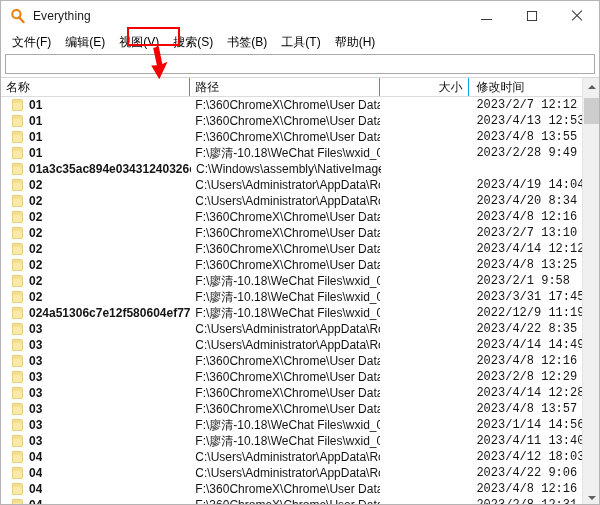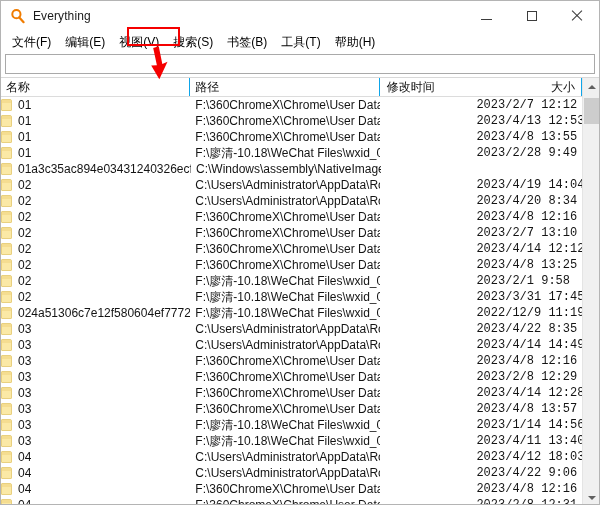--- a/index.html
+++ b/index.html
@@ -201,21 +201,22 @@
     box-sizing: border-box;
     overflow: hidden;
     white-space: nowrap;
     text-overflow: clip;
     line-height: 16px;
   }
   .cell.c-name {
     width: 190px;
     display: flex;
     align-items: center;
-    padding-left: 0;
+    padding-left: 11px;
+    font-weight: bold;
   }
   .cell.c-path { width: 190px; padding-left: 5px; }
   .cell.c-size { width: 90px; text-align: right; padding-right: 6px; }
   .cell.c-date { width: 113px; padding-left: 7px; font-family: Liberation Mono, monospace; }
 
   .folder-ico {
     width: 11px;
     height: 12px;
     flex: 0 0 auto;
     margin-right: 6px;
@@ -316,22 +317,22 @@
 
   <div class="searchbar-wrap">
     <input class="searchbox" type="text" placeholder="" style="">
   </div>
 
   <div class="results">
 
     <div class="header-row">
       <div class="hcell col-name">名称</div>
       <div class="hcell col-path">路径</div>
+      <div class="hcell col-size">大小</div>
       <div class="hcell col-date">修改时间</div>
-      <div class="hcell col-size">大小</div>
     </div>
 
     <div class="rows" id="rows-container">
         <div class="row">
           <div class="cell c-name">
             <span class="folder-ico"></span>
             <span class="name-text">01</span>
           </div>
           <div class="cell c-path">F:\360ChromeX\Chrome\User Data\Defa...</div>
           <div class="cell c-size"></div>

